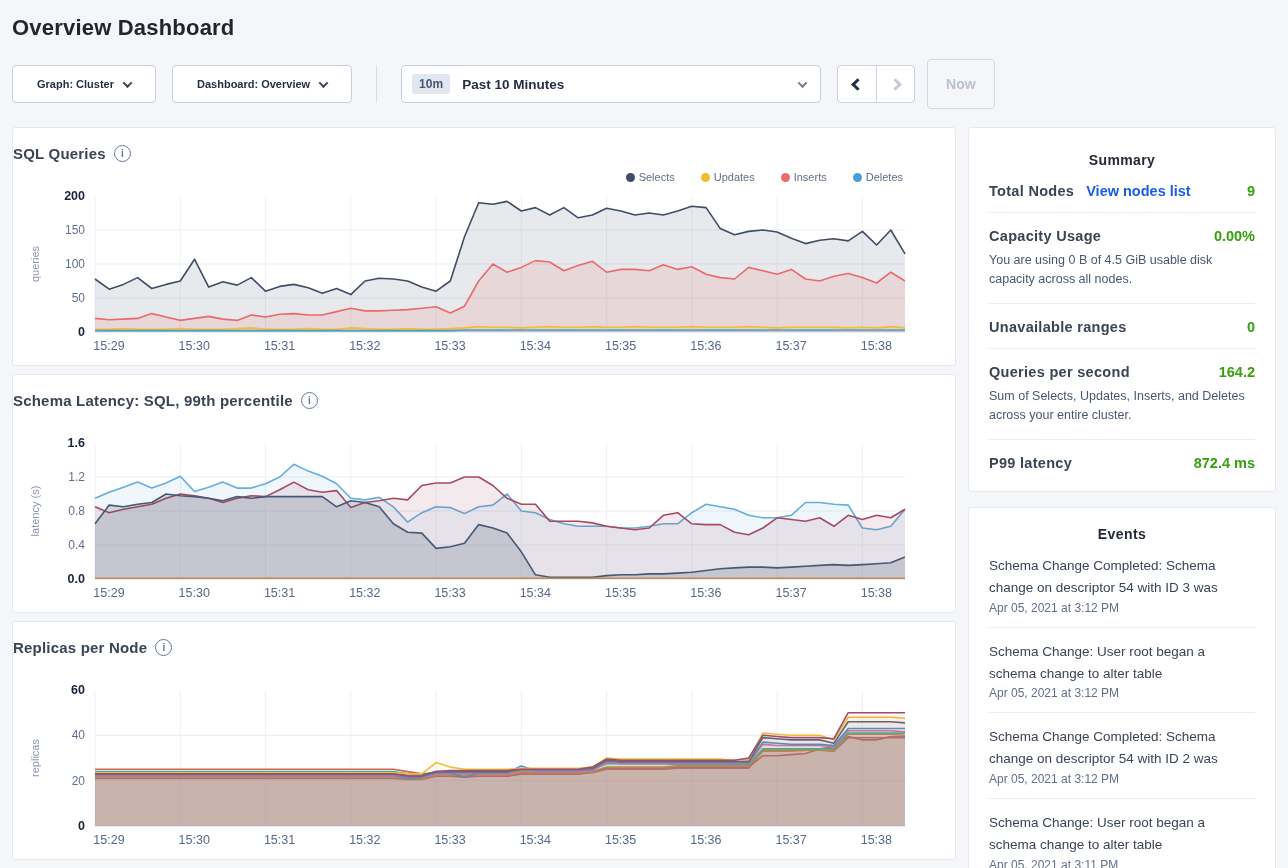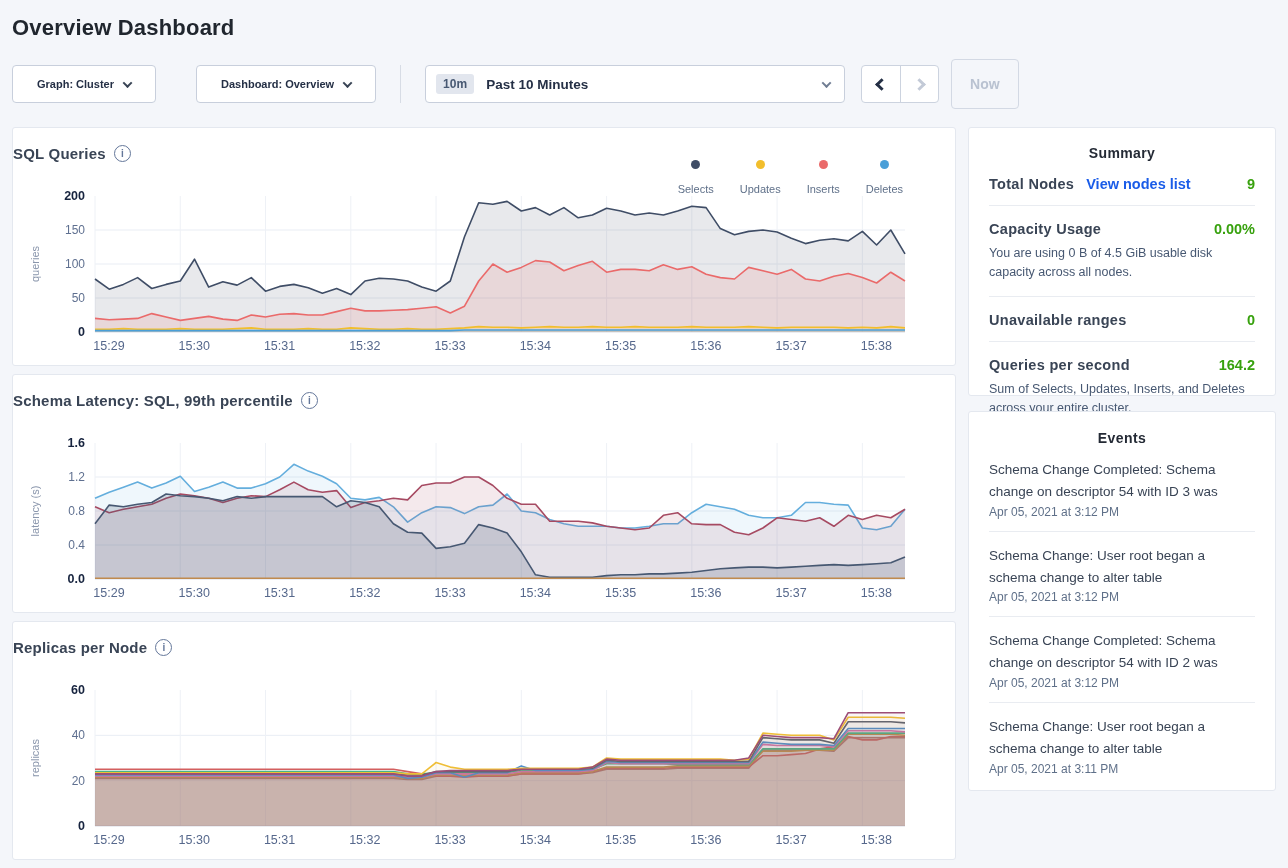--- a/index.html
+++ b/index.html
@@ -16,21 +16,21 @@
     font-size:22px; font-weight:700; color:#20262e; letter-spacing:.2px;
   }
 
   
   .toolbar { display:flex; align-items:center; margin-top:24px; height:38px; }
   .dd-btn {
     height:38px; background:#fff; border:1px solid #c8cfdc; border-radius:4px;
     display:inline-flex; align-items:center; gap:10px; padding:0 24px;
     font-family:inherit; font-size:11px; font-weight:700; color:#242f45; cursor:pointer;
   }
-  .dd-btn + .dd-btn { margin-left:40px; }
+  .dd-btn + .dd-btn { margin-left:16px; }
   .chev-down {
     width:7px; height:7px; border-right:2px solid #394455; border-bottom:2px solid #394455;
     transform:rotate(45deg) translate(-1px,-1px); display:inline-block;
   }
   .chev-down.gray { border-color:#707d93; }
   .vdiv { width:1px; height:38px; background:#d7dce5; margin:0 24px; }
   .time-select {
     width:420px; height:38px; background:#fff; border:1px solid #c8cfdc; border-radius:4px;
     display:flex; align-items:center; padding:0 14px 0 10px; cursor:pointer;
   }
@@ -74,27 +74,27 @@
   .info-icon {
     display:inline-flex; align-items:center; justify-content:center;
     width:17px; height:17px; border:1.5px solid #64779a; border-radius:50%;
     color:#64779a; font-size:10px; font-weight:700; margin-left:8px; vertical-align:middle; cursor:pointer;
   }
   .info-icon::before { content:"i"; }
   .legend-row {
     height:22px; display:flex; justify-content:flex-end; align-items:center;
     gap:26px; padding-right:52px;
   }
-  .legend-item { display:flex; align-items:center; gap:14px; font-size:11px; color:#5f7089;flex-direction:column; }
+  .legend-item { display:flex; align-items:center; gap:4px; font-size:11px; color:#5f7089; }
   .legend-dot { width:9px; height:9px; border-radius:50%; display:inline-block; }
   .plot-host { width:940px; height:170px; }
   svg text { font-family:"Liberation Sans", sans-serif; }
 
   
-  .summary-card { height:269px; padding:17px 20px 0 20px; }
+  .summary-card { height:365px; padding:24px 20px 0 20px; }
   .side-title { text-align:center; font-size:14px; font-weight:700; color:#242a35; letter-spacing:.4px; }
   .sum-item { padding:15px 0 13px 0; border-bottom:1px solid #e9ecf1; }
   .sum-item.last { border-bottom:none; }
   .sum-row { display:flex; align-items:baseline; }
   .sum-label { font-size:14.5px; font-weight:700; color:#394455; letter-spacing:.3px;text-align:center; }
   .sum-link { font-size:14.5px; font-weight:700; color:#1a5ce8; margin-left:12px; cursor:pointer; text-decoration:none; }
   .sum-value { margin-left:auto; font-size:14.5px; font-weight:700; color:#37a10d; }
   .sum-desc { margin-top:7px; font-size:12.5px; line-height:1.55; color:#475872; }
   .summary-card .sum-item:first-of-type { margin-top:10px; }
 

